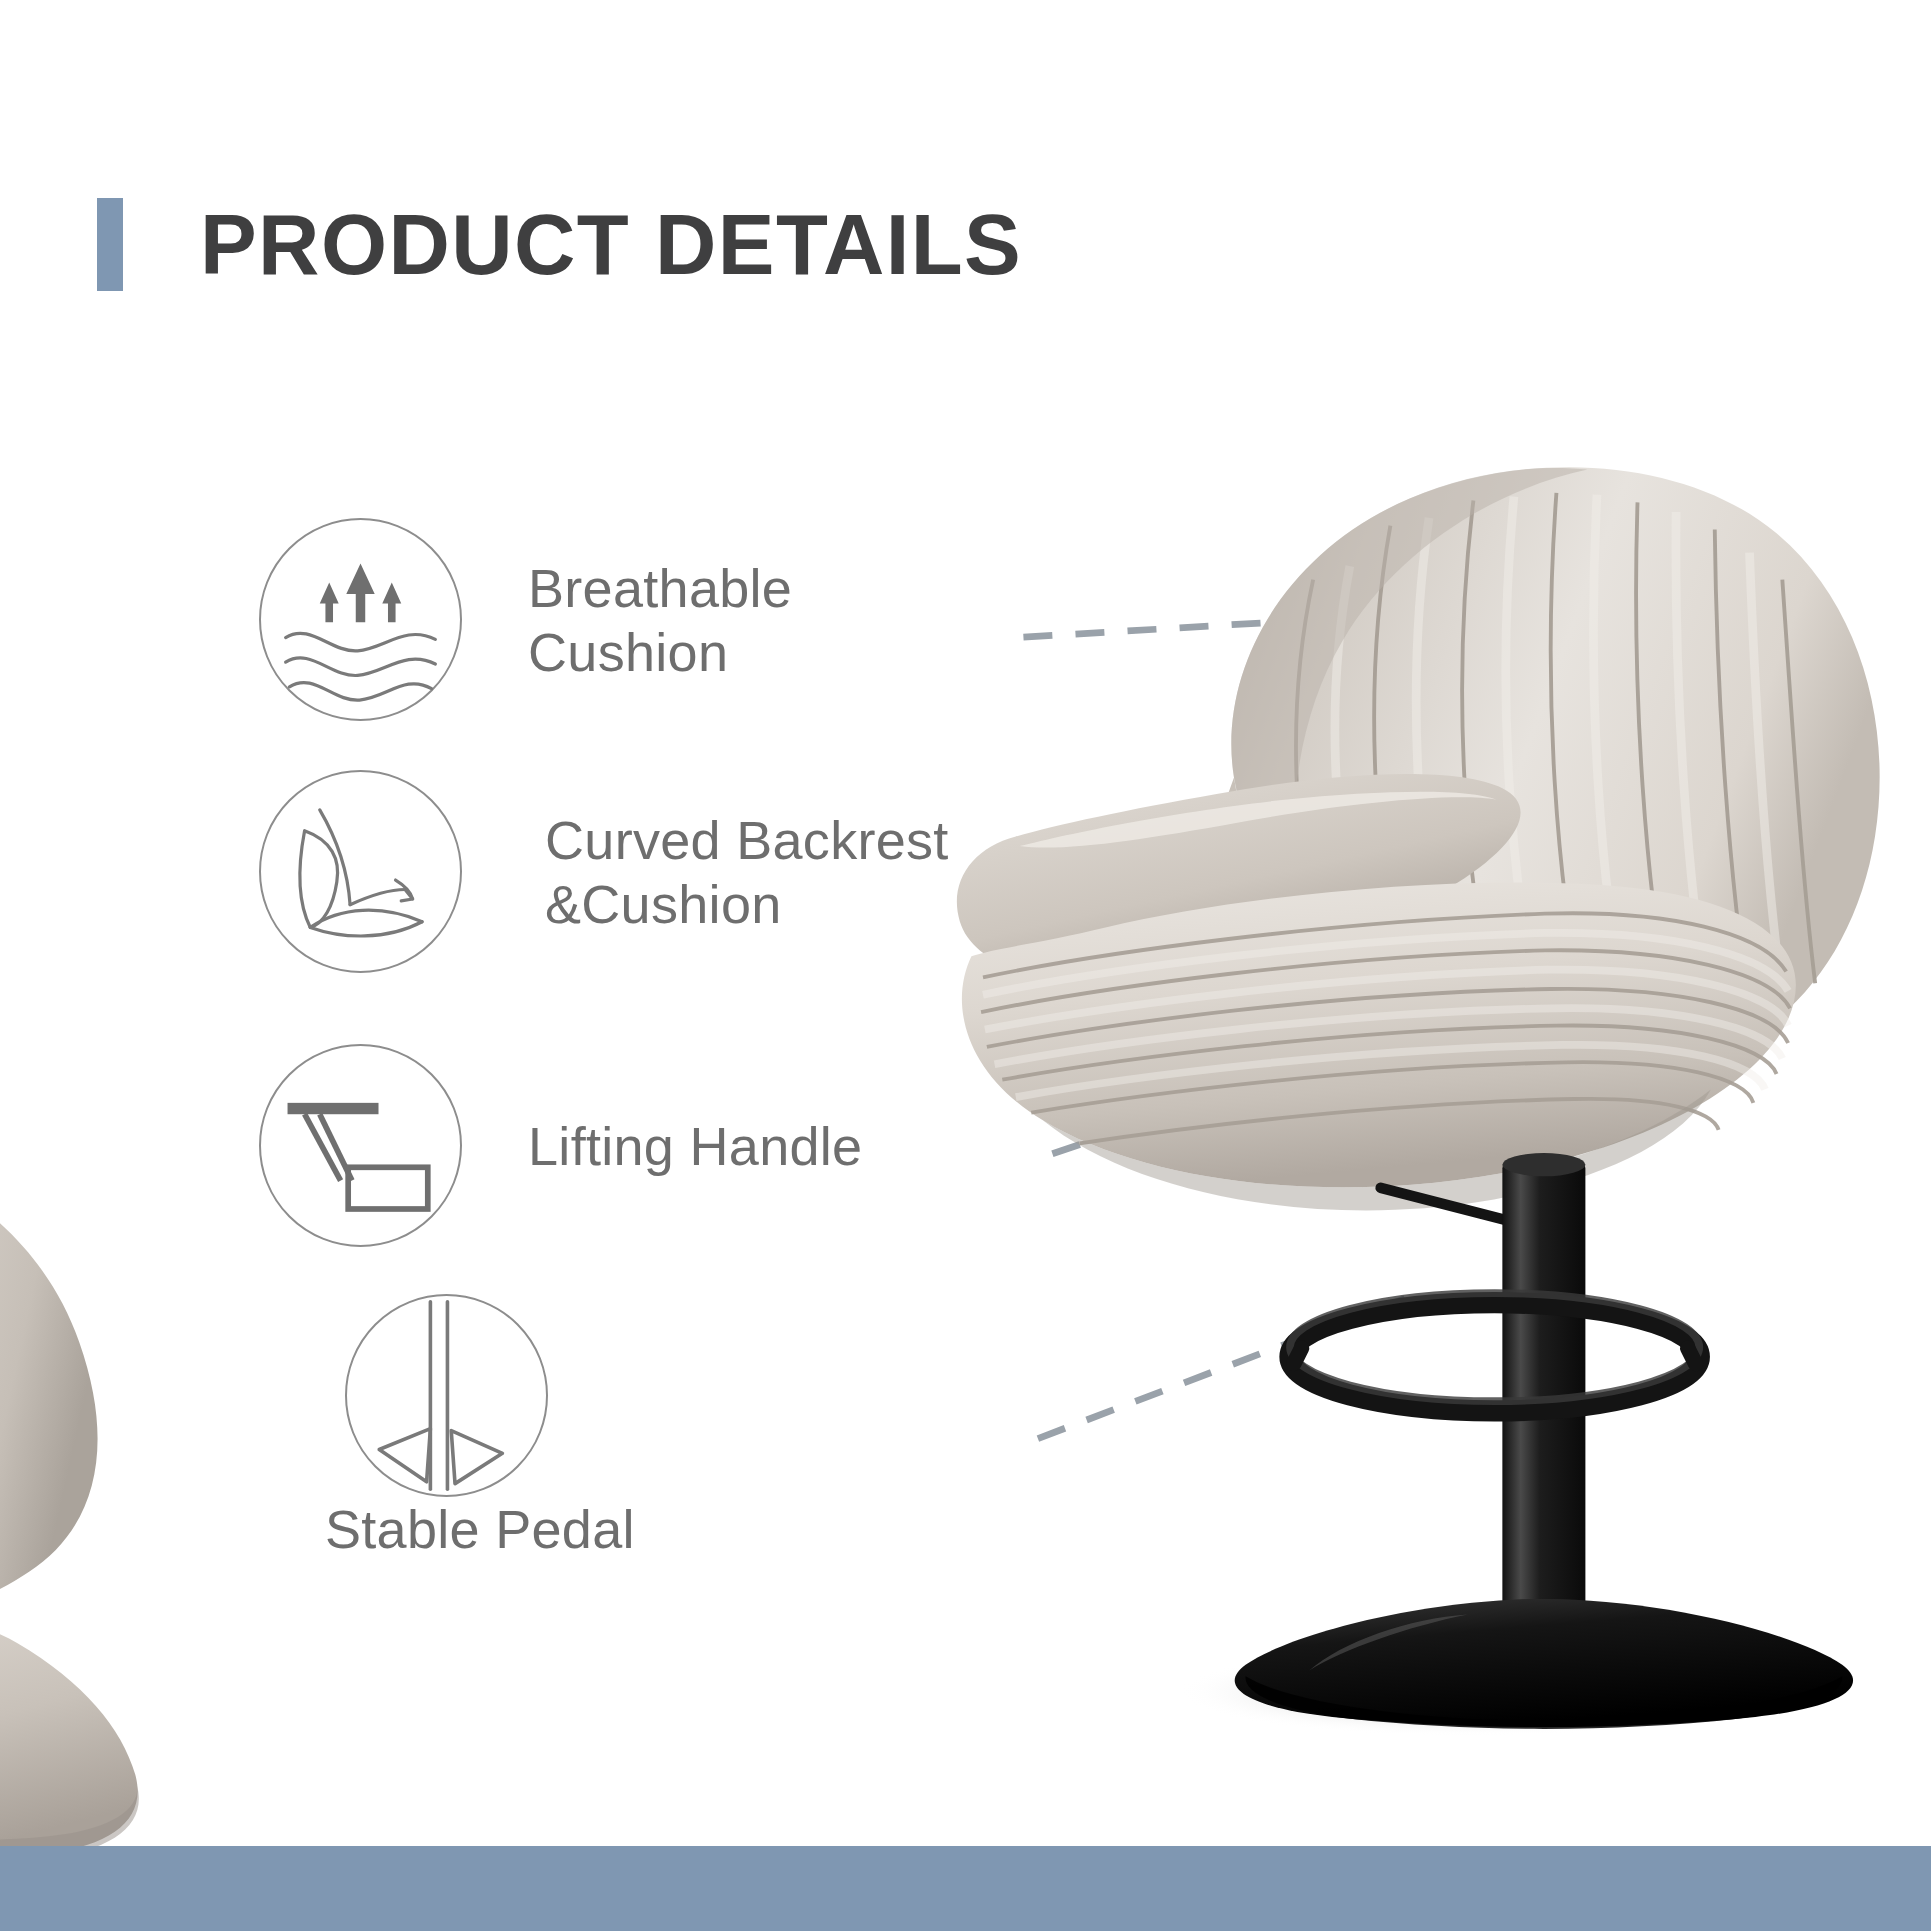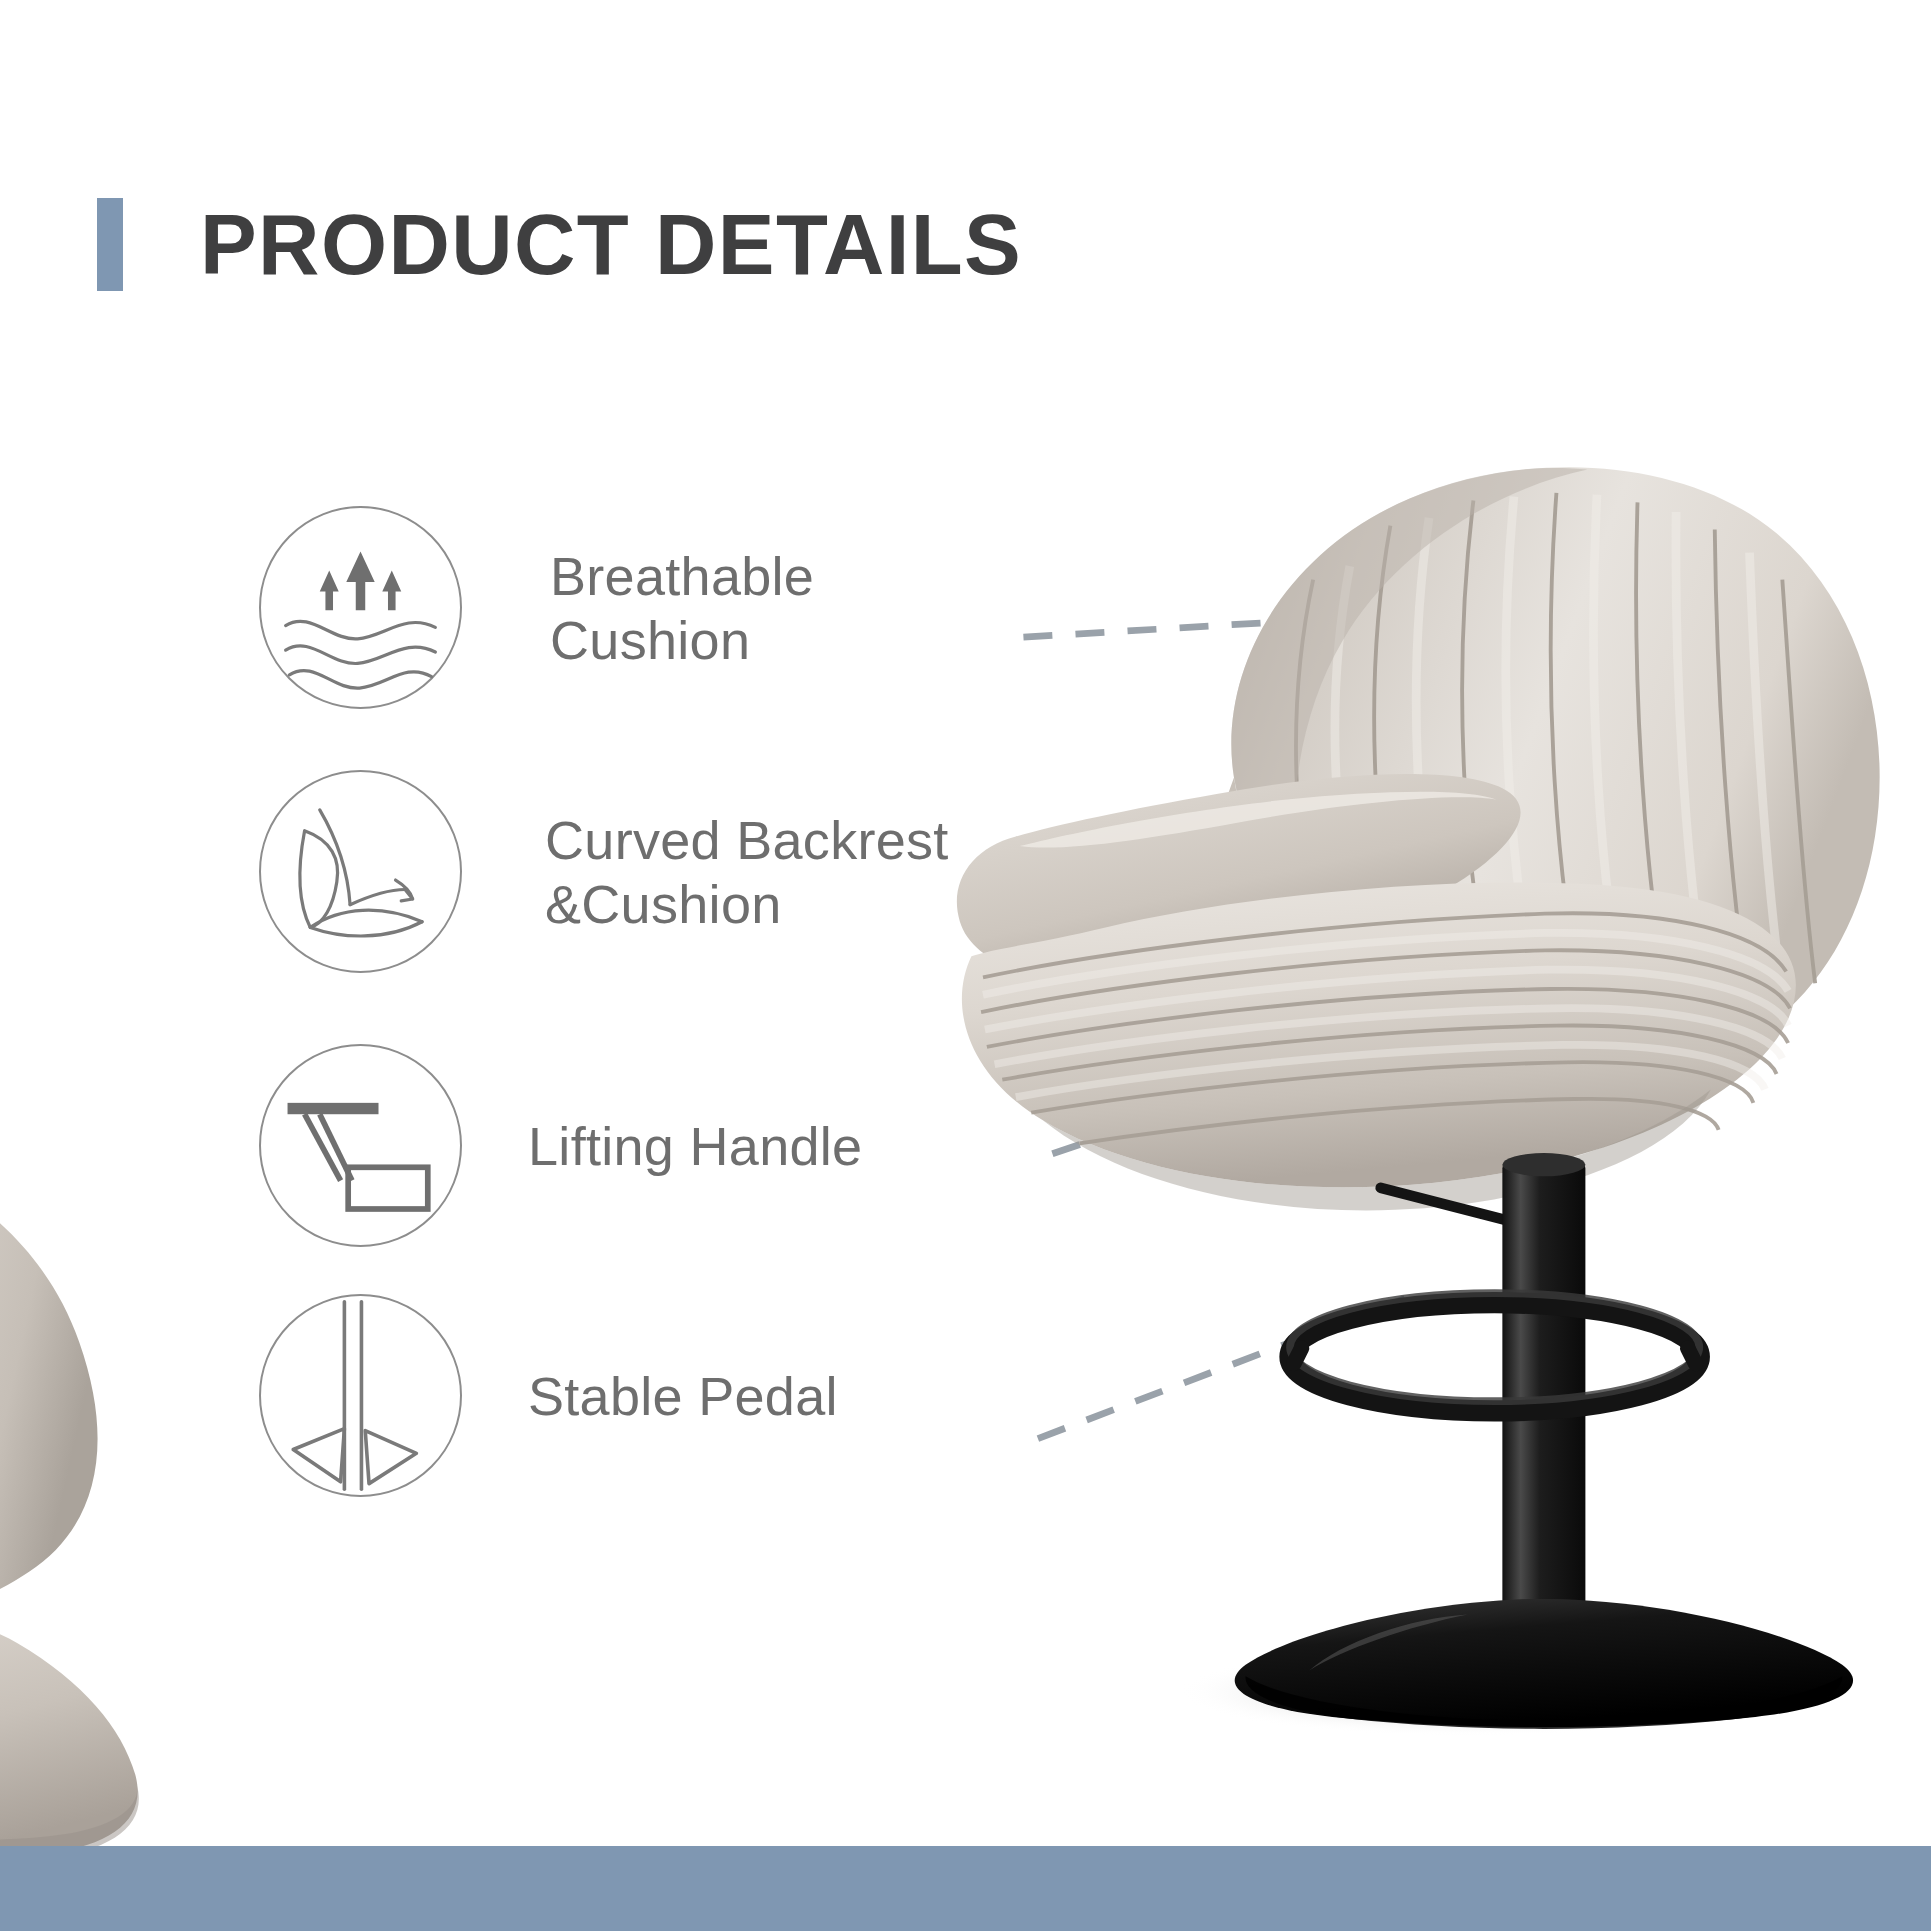--- a/index.html
+++ b/index.html
@@ -13,24 +13,24 @@
   .title-text{margin-left:77px;font-size:85px;line-height:93px;font-weight:bold;
               letter-spacing:1.4px;color:#3f3f40;white-space:nowrap;
               font-family:"Liberation Sans","DejaVu Sans",sans-serif;}
 
   
   .bottom-band{position:absolute;left:0;top:1846px;width:1931px;height:85px;background:#7f97b2;}
 
   
   .features{position:absolute;left:259px;top:502px;width:734px;}
   .feature{position:absolute;display:flex;align-items:center;}
-  .f0{top:4px;gap:22px;}
+  .f0{top:16px;}
   .f1{top:268px;gap:17px;}
   .f2{top:542px;}
-  .f3{top:792px;}
+  .f3{top:792px;flex-direction:column;}
   .icon-circle{width:203px;height:203px;border:2.9px solid #8d8d8d;border-radius:50%;
                flex:0 0 auto;position:relative;box-sizing:border-box;}
   .icon-circle svg{position:absolute;left:0;top:0;width:100%;height:100%;}
   .feature-label{margin-left:66px;font-size:54px;line-height:64px;color:#6e6e6e;
                  font-weight:300;white-space:pre-line;letter-spacing:0.3px;
                  font-family:"Liberation Sans","DejaVu Sans",sans-serif;}
 
   
   .leaders{position:absolute;left:0;top:0;width:1931px;height:1931px;pointer-events:none;}
 

